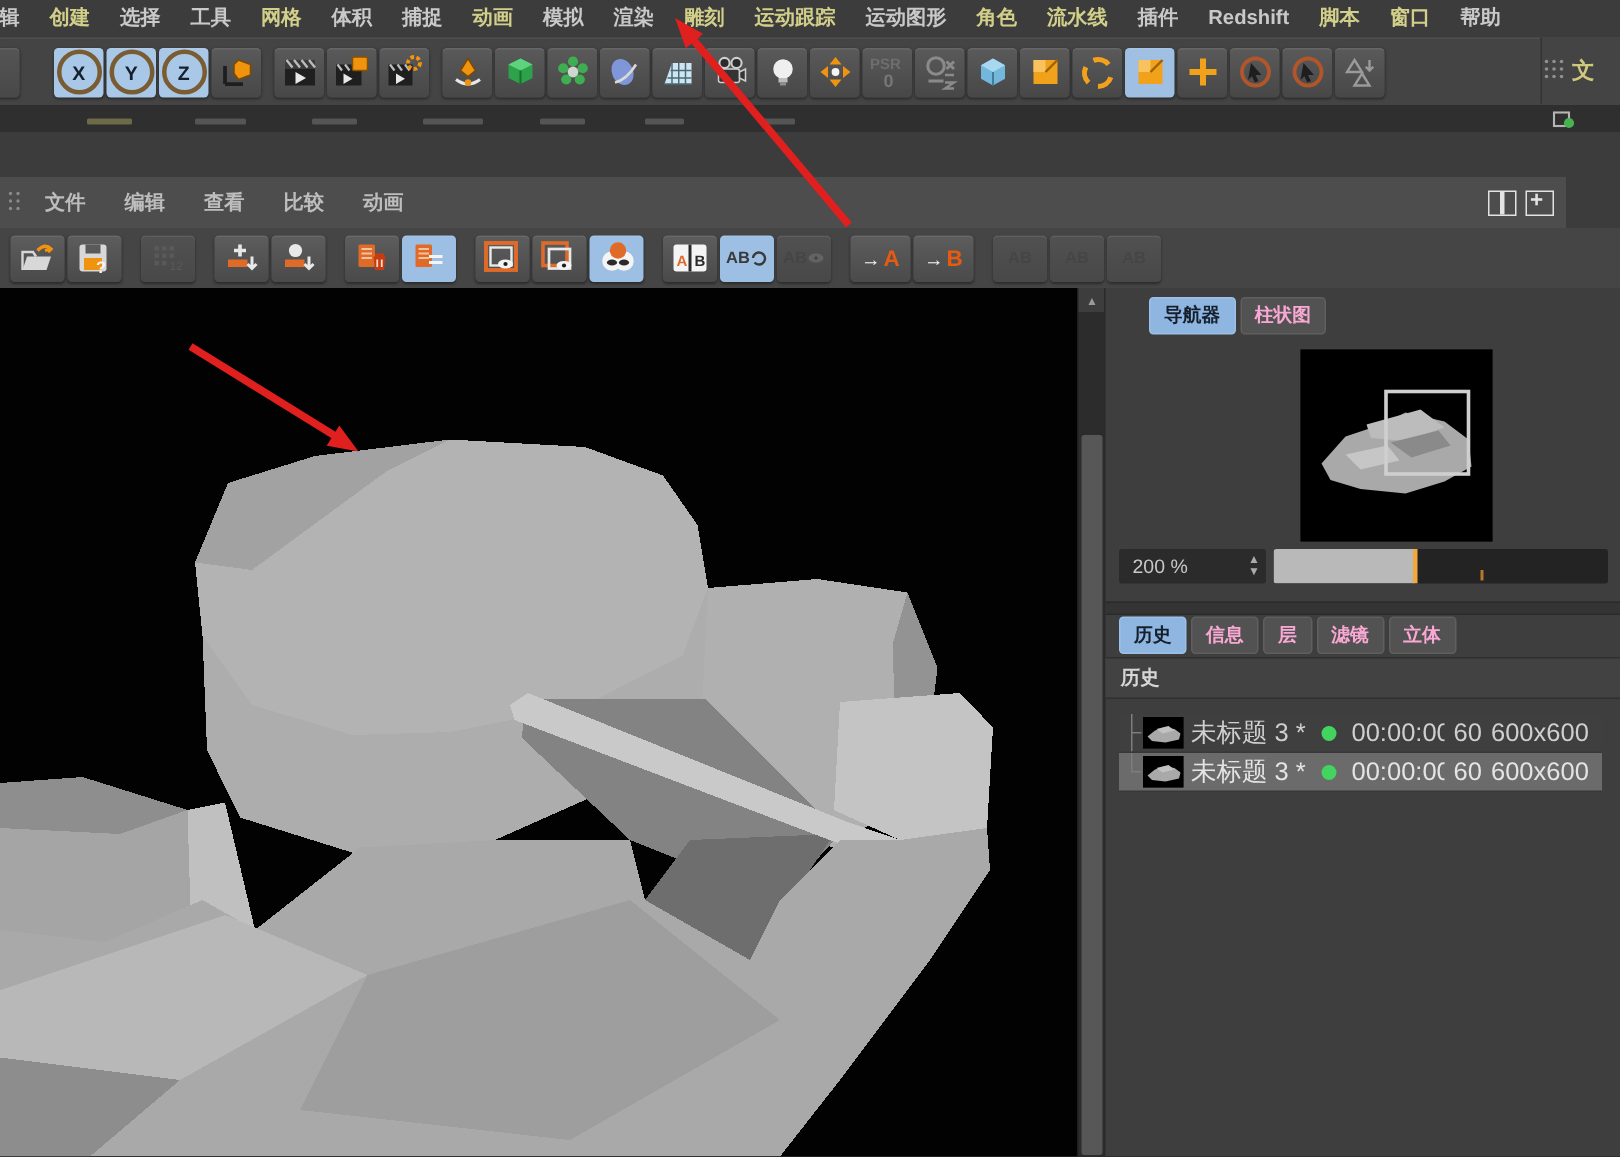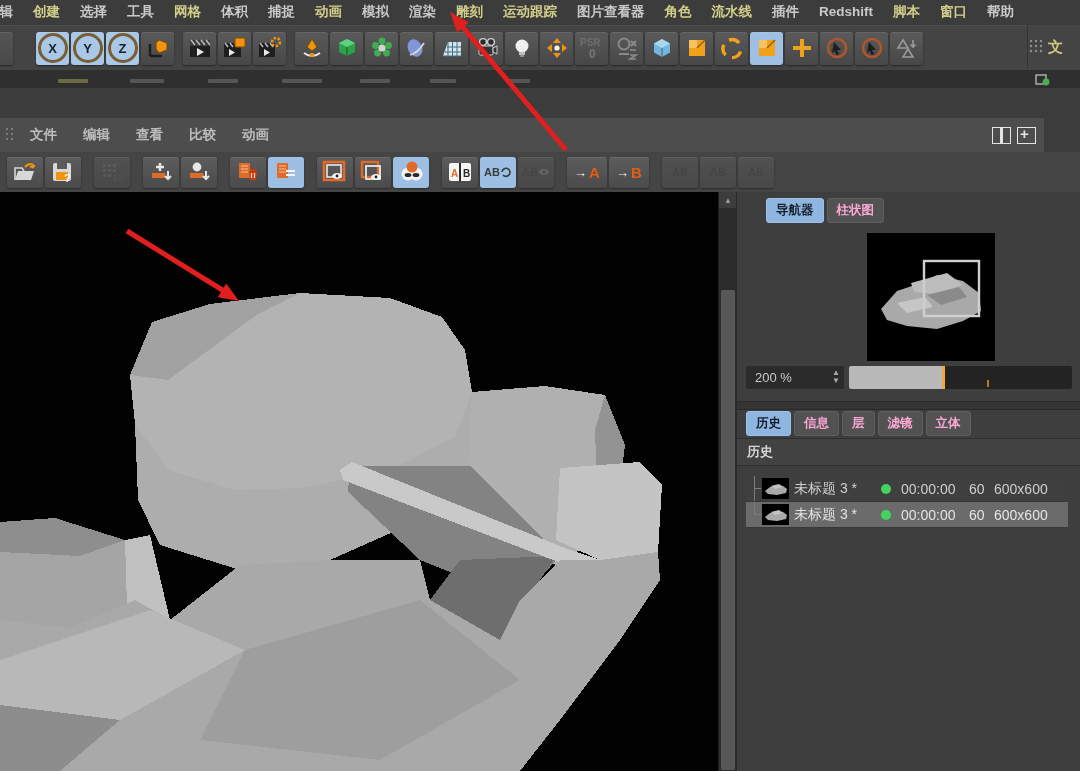--- a/index.html
+++ b/index.html
@@ -80,21 +80,21 @@
   .sechead{position:absolute;left:0;top:246px;width:344px;height:26px;background:#424242;border-top:1px solid #2f2f2f;
            border-bottom:1px solid #2f2f2f;display:flex;align-items:center;}
   .sechead span{font-size:13px;font-weight:bold;color:#d6d6d6;margin-left:10px;}
   .htable{position:absolute;left:9px;top:284px;width:322px;}
   .hhead{display:flex;height:23px;background:#4a4a4a;border:1px solid #3a3a3a;box-sizing:border-box;align-items:center;}
   .hhead .hc{font-size:12.5px;color:#c0c0c0;padding-left:6px;box-sizing:border-box;border-left:1px solid #3e3e3e;height:100%;
              display:flex;align-items:center;overflow:hidden;white-space:nowrap;}
   .hhead .hc:first-child{border-left:none;}
   .hrow{display:flex;height:25px;align-items:center;background:#3f3f3f;border-bottom:1px solid #383838;}
   .hrow.sel{background:#6b6b6b;}
-  .hrow .hc{font-size:14px;color:#cfcfcf;padding-left:6px;box-sizing:border-box;overflow:hidden;white-space:nowrap;
+  .hrow .hc{font-size:17px;color:#cfcfcf;padding-left:6px;box-sizing:border-box;overflow:hidden;white-space:nowrap;
             display:flex;align-items:center;height:100%;}
   .hrow.sel .hc{color:#e4e4e4;}
   .c-name{width:133px;} .c-r{width:16px;padding-left:2px!important;} .c-time{width:68px;} .c-f{width:25px;} .c-res{width:80px;}
   .tree{width:14px;height:100%;position:relative;flex:0 0 auto;}
   .tree:before{content:"";position:absolute;left:6px;top:0;bottom:50%;border-left:1px solid #7d7d7d;
                border-bottom:1px solid #7d7d7d;width:6px;}
   .tree.cont:after{content:"";position:absolute;left:6px;top:50%;bottom:0;border-left:1px solid #7d7d7d;}
   .rthumb{width:27px;height:21px;background:#000;flex:0 0 auto;margin-right:5px;}
   .dot{width:10px;height:10px;border-radius:50%;background:#43d45f;flex:0 0 auto;}
   .tscroll{position:absolute;right:2px;top:284px;width:4px;height:74px;background:#5c5c5c;border-radius:2px;}
@@ -111,21 +111,21 @@
     <span class="mi">选择</span>
     <span class="mi">工具</span>
     <span class="mi accent">网格</span>
     <span class="mi">体积</span>
     <span class="mi">捕捉</span>
     <span class="mi accent">动画</span>
     <span class="mi">模拟</span>
     <span class="mi">渲染</span>
     <span class="mi accent">雕刻</span>
     <span class="mi accent">运动跟踪</span>
-    <span class="mi">图片查看器</span>
+    <span class="mi">运动图形</span>
     <span class="mi accent">角色</span>
     <span class="mi accent">流水线</span>
     <span class="mi">插件</span>
     <span class="mi">Redshift</span>
     <span class="mi accent">脚本</span>
     <span class="mi accent">窗口</span>
     <span class="mi">帮助</span>
   </div>
 
   <div class="toolbar">

